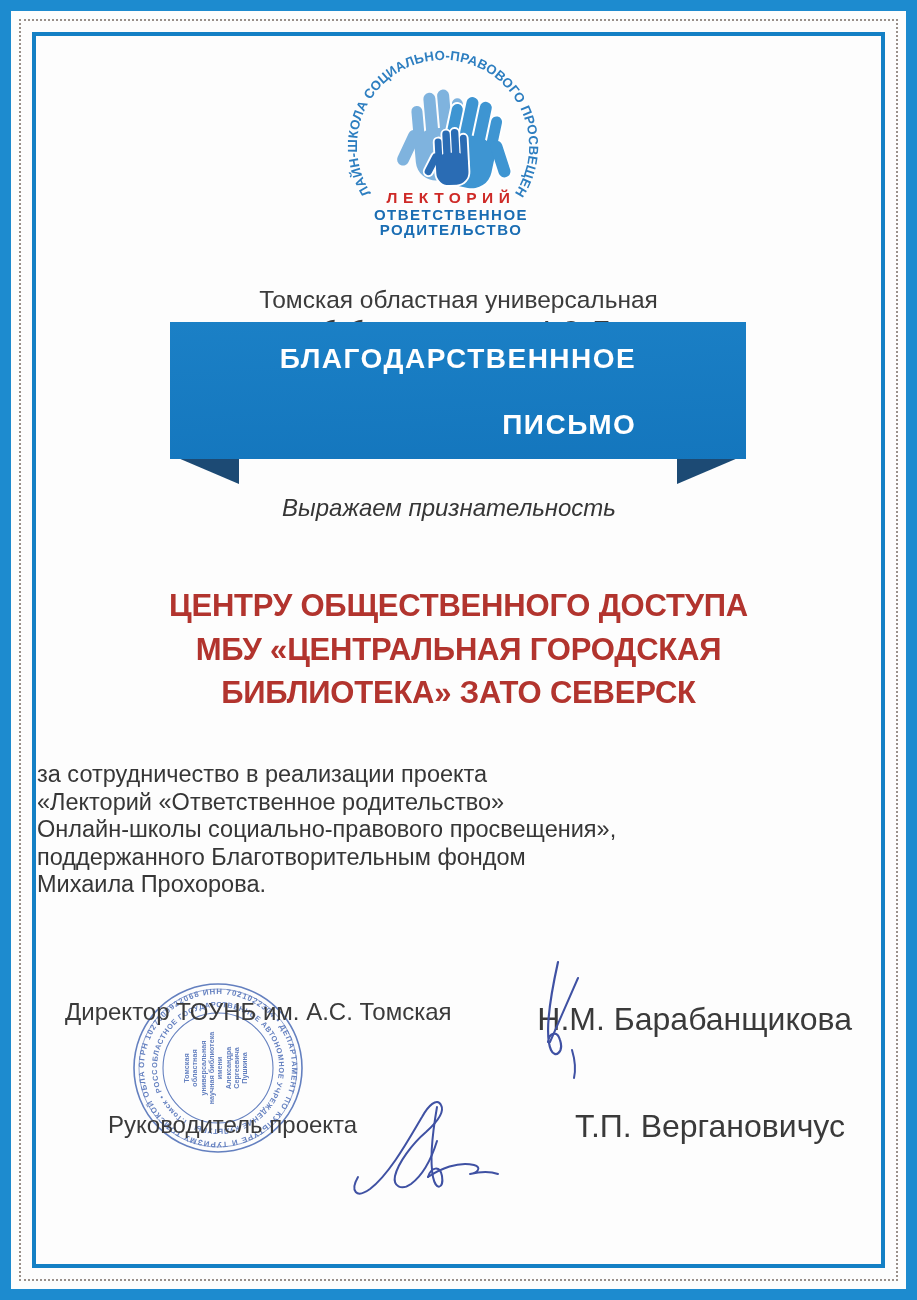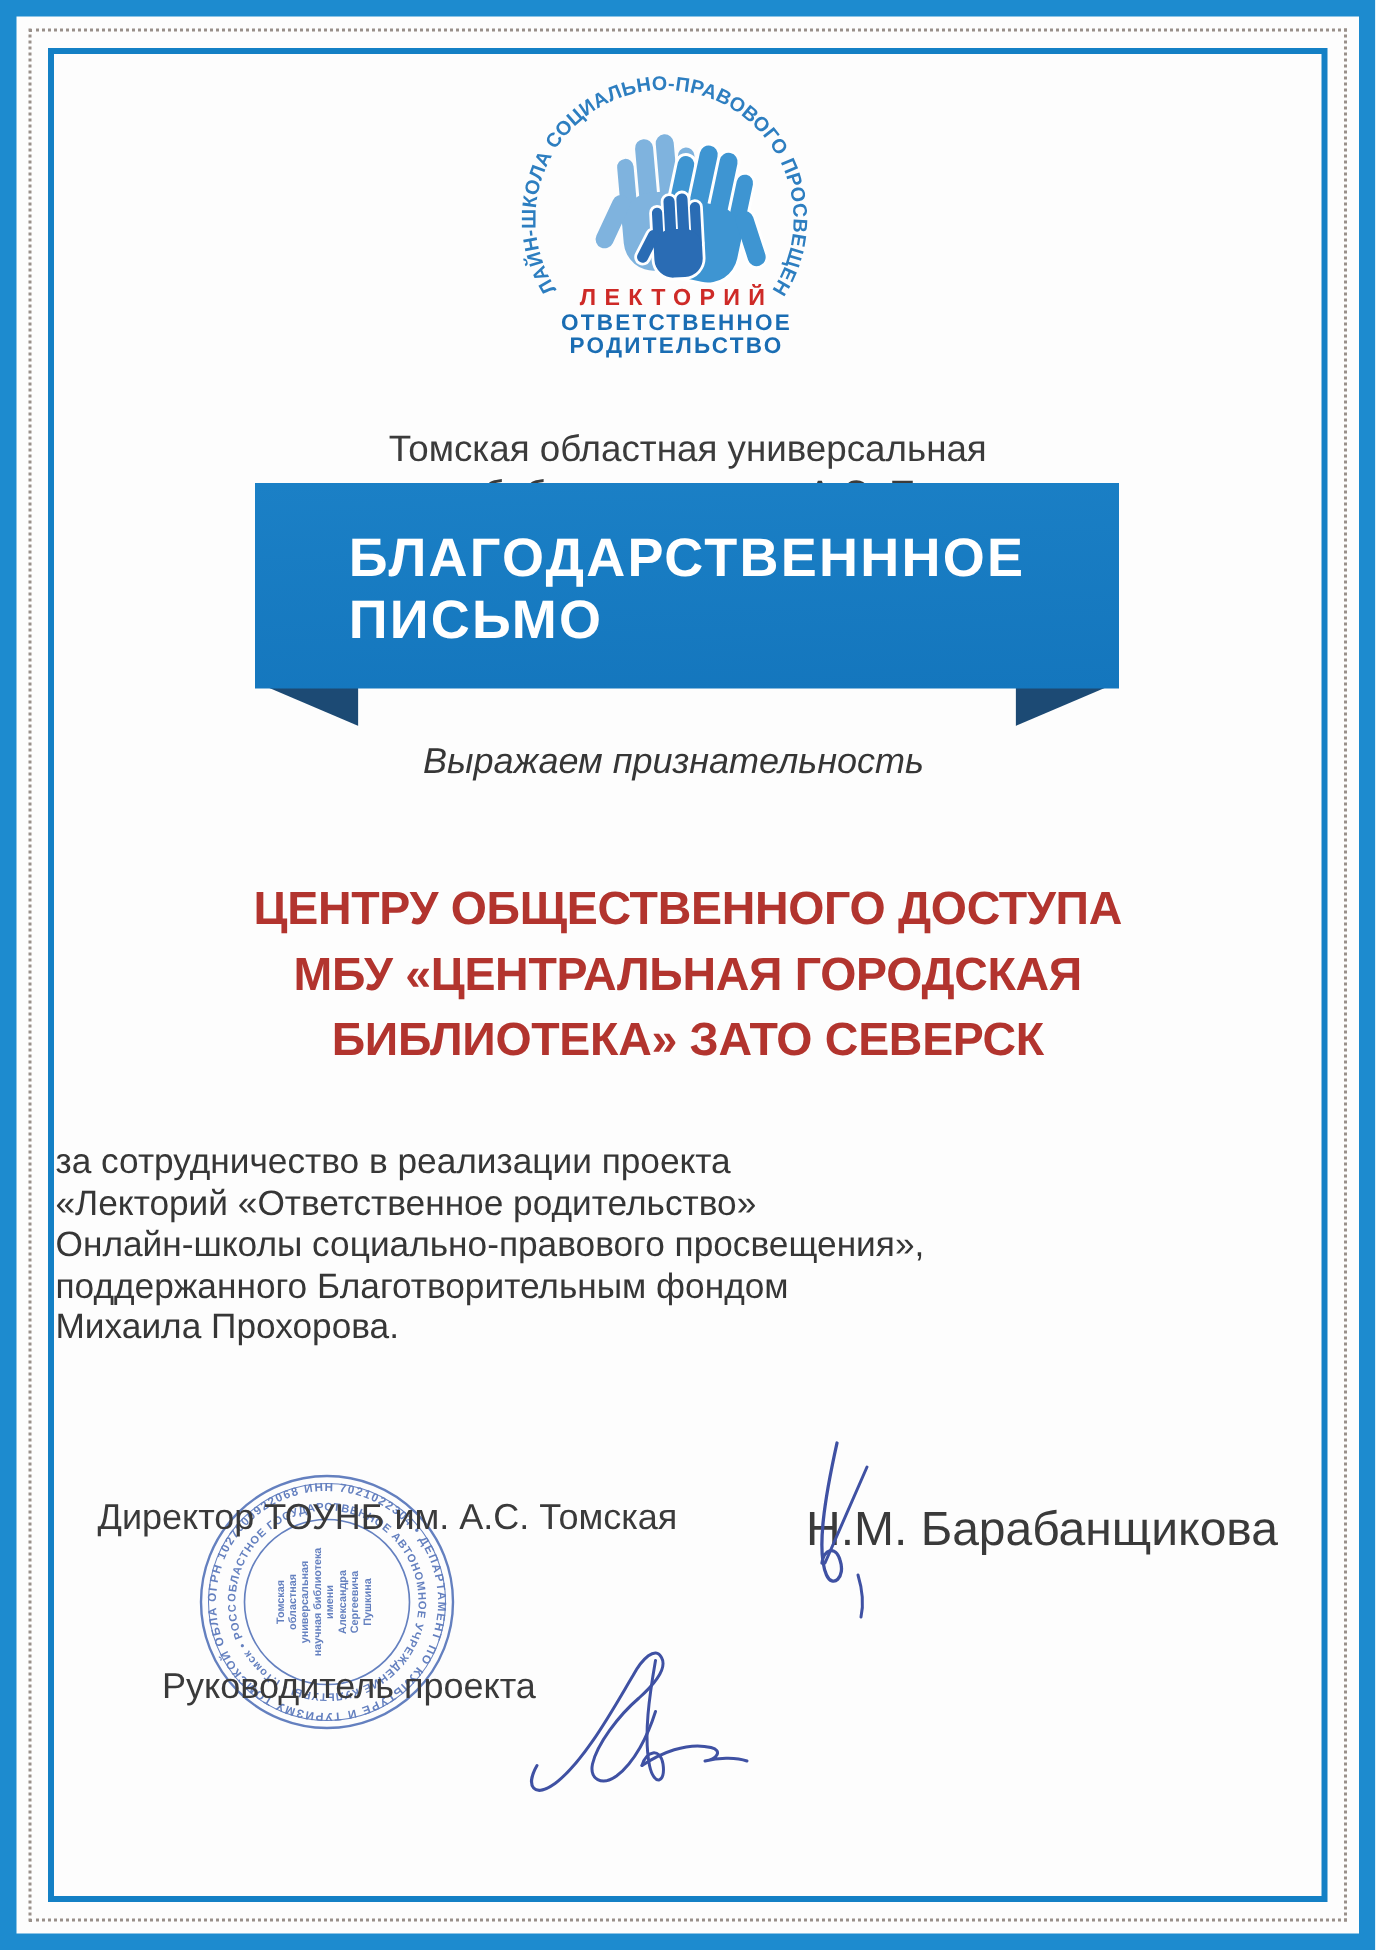--- a/index.html
+++ b/index.html
@@ -17,22 +17,22 @@
     position:absolute;left:37px;top:243px;width:843px;text-align:center;
     font-size:24.5px;line-height:29.5px;white-space:pre-line;color:#3b3b3b;font-weight:500;margin-top:42px;
   }
 
   .ribbon-main{
     position:absolute;left:170px;top:322px;width:576px;height:137px;
     background:linear-gradient(178deg,#1b80c6 0%,#1476bd 100%);
     display:flex;align-items:center;justify-content:center;
   }
   .ribbon-title{
-    font-size:36px;line-height:41px;font-weight:700;color:#ffffff;letter-spacing:1.5px;
-    text-align:left;white-space:pre-line;padding-top:2px;
+    font-size:28px;line-height:66px;font-weight:700;color:#ffffff;letter-spacing:1.5px;
+    text-align:right;white-space:pre-line;padding-top:2px;
   }
   .ribbon-fold{position:absolute;top:458px;width:61px;height:26px;background:#1c4a74;}
   .ribbon-fold.left{left:178px;clip-path:polygon(0 0,100% 0,100% 100%);}
   .ribbon-fold.right{left:677px;clip-path:polygon(0 0,100% 0,0 100%);}
 
   .salutation{
     position:absolute;left:37px;top:494px;width:824px;text-align:center;
     font-size:24px;color:#363636;font-style:italic;
   }
   .recipient{
@@ -129,20 +129,21 @@
 
   <div class="body-text">за  сотрудничество в реализации проекта
 «Лекторий «Ответственное родительство»
 Онлайн-школы социально-правового просвещения»,
 поддержанного Благотворительным фондом
 Михаила Прохорова.</div>
 
   <div class="sig-role role-director">Директор ТОУНБ им. А.С. Томская</div>
   <div class="sig-name name-director">Н.М. Барабанщикова</div>
   <div class="sig-role role-lead">Руководитель проекта</div>
+  <div class="sig-name name-lead">Т.П. Вергановичус</div>
 
   <svg class="stamp-svg" viewBox="0 0 180 180">
     <defs>
       <path id="stampRing1" d="M 16,90 A 74,74 0 1 1 164,90 A 74,74 0 1 1 16,90" fill="none"></path>
       <path id="stampRing2" d="M 29,90 A 61,61 0 1 1 151,90 A 61,61 0 1 1 29,90" fill="none"></path>
     </defs>
     <circle cx="90" cy="90" r="84" fill="none" stroke="#5473b9" stroke-width="1.6"></circle>
     <circle cx="90" cy="90" r="79" fill="none" stroke="#5473b9" stroke-width="0.7"></circle>
     <circle cx="90" cy="90" r="55" fill="none" stroke="#5473b9" stroke-width="1.1"></circle>
     <text class="stamp-ring1">

